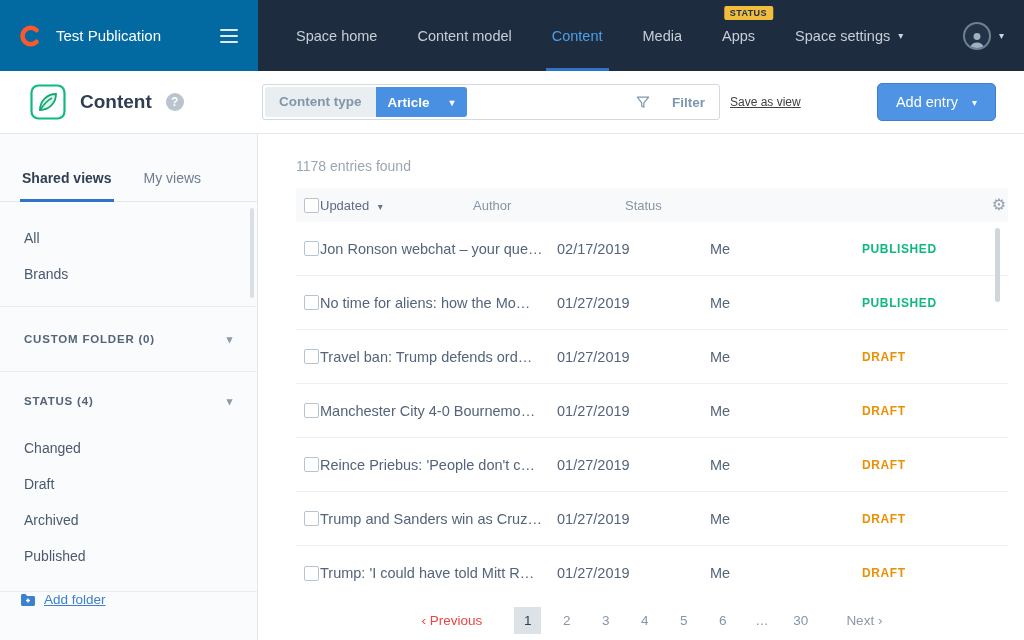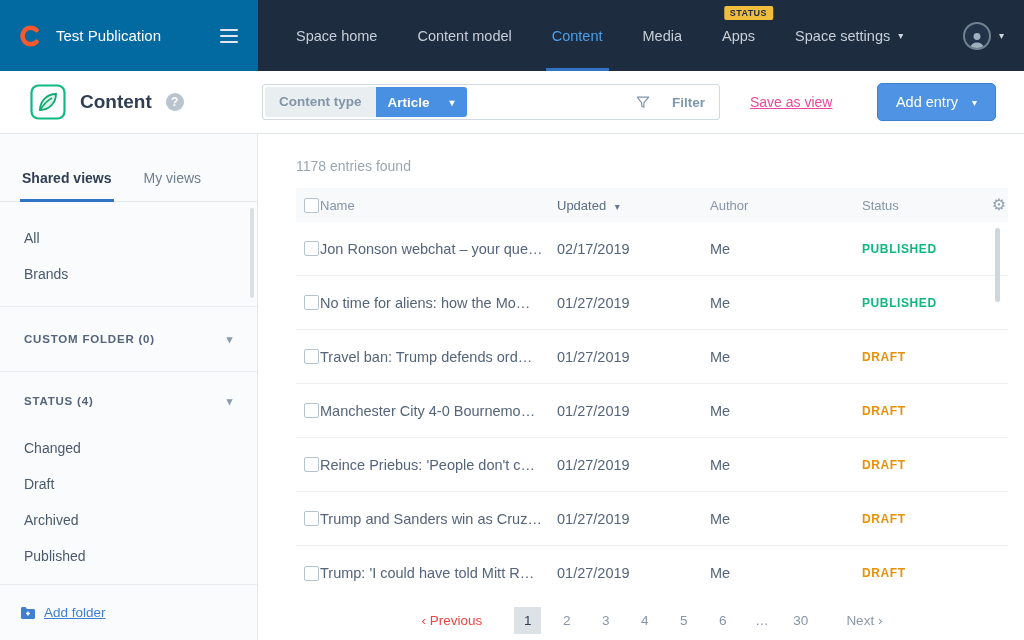--- a/index.html
+++ b/index.html
@@ -28,38 +28,38 @@
   
   .subheader { height:63px; border-bottom:1px solid #e3e8ec; background:#fff; display:flex; align-items:center; padding-right:28px; }
   .title-area { width:258px; flex:none; padding-left:30px; display:flex; align-items:center; gap:14px; }
   .page-title { font-size:19px; font-weight:bold; color:#2f3e52; }
   .help-icon { width:18px; height:18px; border-radius:50%; background:#b9c4ce; color:#fff; font-size:12px; font-weight:bold; text-align:center; line-height:18px; cursor:pointer; }
   .filterbar { width:458px; height:36px; border:1px solid #d0dae0; border-radius:3px; background:#fff; display:flex; align-items:center; padding:2px; margin-left:4px;font-weight:bold; }
   .seg-label { background:#e9eef1; color:#8295a9; font-size:13.5px; height:30px; line-height:30px; padding:0 14px; border-radius:3px 0 0 3px; }
   .seg-value { background:#4a90e2; color:#fff; font-size:13.5px; height:30px; padding:0 12px; border-radius:0 3px 3px 0; display:flex; align-items:center; gap:20px; cursor:pointer; }
   .seg-value .chev { color:#fff; }
   .filter-right { margin-left:auto; display:flex; align-items:center; gap:22px; padding-right:12px; color:#7d98ae; font-size:13.5px; cursor:pointer; }
-  .save-view { margin-left:30px; color:#ec4899; font-size:14px; text-decoration:underline; cursor:pointer; white-space:nowrap; }
+  .save-view { margin-left:10px; color:#404040; font-size:12px; text-decoration:underline; cursor:pointer; white-space:nowrap; }
   .add-entry-btn { margin-left:auto; height:38px; padding:0 18px; background:#4f94e4; border:1px solid #3d7fd0; border-radius:5px; color:#fff; font-size:14.5px; display:flex; align-items:center; gap:14px; cursor:pointer; }
   .add-entry-btn .chev { color:#fff; }
   
   .content-row { display:flex; height:506px; }
   
   .sidebar { width:258px; flex:none; background:#fafbfc; border-right:1px solid #e2e8ec; display:flex; flex-direction:column; position:relative; }
   .tabs { display:flex; gap:32px; padding:0 22px; height:68px; align-items:flex-end; border-bottom:1px solid #e2e8ec; }
   .tab { padding-bottom:15px; font-size:14px; color:#6e7d8f; cursor:pointer; position:relative; }
   .tab.active { color:#2f3e52; font-weight:bold; }
   .tab.active::after { content:""; position:absolute; left:-2px; right:-2px; bottom:-1px; height:3px; background:#3173c4; }
   .views { padding:18px 0 14px; }
   .view-item { height:36px; display:flex; align-items:center; padding:0 24px; font-size:14px; color:#4a5a6d; cursor:pointer; }
   .section { border-top:1px solid #e7ecef; }
   .section-header { height:64px; display:flex; align-items:center; justify-content:space-between; padding:0 24px; font-size:11.5px; font-weight:bold; letter-spacing:.8px; color:#54647a; cursor:pointer; }
   .section-header .tri { font-size:11px; color:#8b9bab; }
   .section.status .section-header { height:58px; }
-  .side-footer { margin-top:auto; border-top:1px solid #e7ecef; height:56px; display:flex; align-items:center; padding:0 20px; }
+  .side-footer { margin-top:auto; border-top:1px solid #e7ecef; height:49px; display:flex; align-items:flex-start; padding:0 20px; }
   .add-folder { display:flex; align-items:center; gap:8px; color:#3c80cf; font-size:13.5px; text-decoration:underline; cursor:pointer; }
   .sb-thumb { position:absolute; right:3px; top:74px; width:4px; height:90px; background:#d9dfe4; border-radius:2px; }
   
   .main { flex:1; position:relative; padding:18px 16px 0 38px; background:#fff; }
   .entries-count { color:#9aa7b2; font-size:14px; margin:6px 0 14px; }
   .thead { display:flex; align-items:center; height:34px; background:#f7f9fa; font-size:13px; color:#8795a7; }
   .trow { display:flex; align-items:center; height:54px; border-bottom:1px solid #edf0f3; font-size:14.5px; color:#54647a; cursor:pointer; }
   .col-check { width:24px; flex:none; padding-left:8px; display:flex; align-items:center; }
   .col-name { width:237px; flex:none; white-space:nowrap; overflow:hidden; }
   .col-updated { width:153px; flex:none; }
@@ -199,21 +199,20 @@
     <div class="sb-thumb"></div>
   </aside>
 
   <main class="main">
     <div class="entries-count">1178 entries found</div>
 
     <div class="thead">
       <span class="col-check">
           <span class="checkbox"></span>
         </span>
-      <span class="col-name">Name</span>
       <span class="col-updated">
         <span>Updated</span>
         <span class="sort-arrow">▾</span>
       </span>
       <span class="col-author">Author</span>
       <span class="col-status">Status</span>
       <span class="col-gear">
           <span class="gear">⚙</span>
         </span>
     </div>

